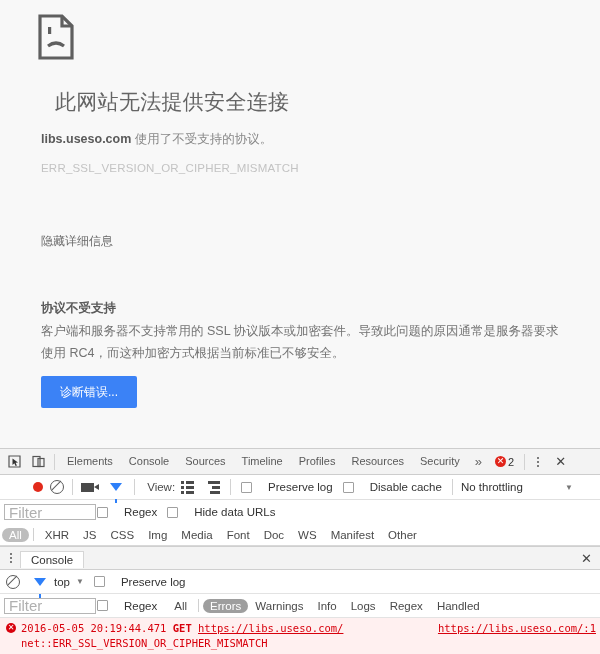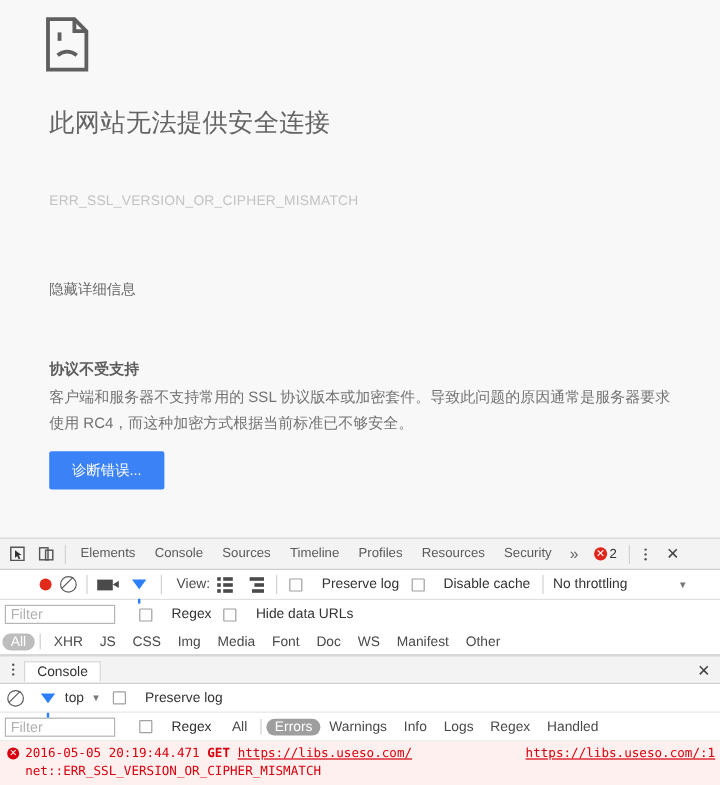--- a/index.html
+++ b/index.html
@@ -25,21 +25,21 @@
   }
   #sad-doc-icon {
     position: absolute;
     left: 38px;
     top: 14px;
     width: 36px;
     height: 46px;
   }
   #error-title {
     position: absolute;
-    left: 41px;
+    left: 55px;
     top: 88px;
     font-size: 21px;
     color: #646464;
     font-weight: normal;
     margin: 0;
     letter-spacing: .3px;
   }
   #error-subtitle {
     position: absolute;
     left: 41px;
@@ -255,23 +255,23 @@
 
   
   #net-filter-row {
     height: 24px;
     background: #fff;
     padding: 0 4px;
   }
   .filter-input {
     width: 92px; height: 16px; box-sizing: border-box;
     border: 1px solid #b5b5b5; background: #fff;
-    font-size: 12px; padding: 0 4px; color: #333;
+    font-size: 15px; padding: 0 4px; color: #333;
     font-family: "Liberation Sans", sans-serif;
-    margin-right: 20px;
+    margin-right: 1px;
   }
   .filter-input::placeholder { color: #b0b0b0; }
 
   
   #net-types {
     height: 22px;
     background: #fff;
     border-bottom: 1px solid #d8d8d8;
     padding: 0 2px;
     gap: 0px;
@@ -362,20 +362,21 @@
 
   <svg id="sad-doc-icon" viewBox="0 0 36 46">
     <path d="M2 2 H24 L34 12 V44 H2 Z" fill="none" stroke="#5f5f5f" stroke-width="3.2"></path>
     <path d="M24 2 V12 H34" fill="none" stroke="#5f5f5f" stroke-width="3.2"></path>
     <rect x="10" y="13" width="3.2" height="7" fill="#5f5f5f"></rect>
     <path d="M10 32 Q18 26 26 32" fill="none" stroke="#5f5f5f" stroke-width="3.2"></path>
   </svg>
 
   <h1 id="error-title">此网站无法提供安全连接</h1>
 
+  <div id="error-subtitle"><span class="host">libs.useso.com</span><span> 使用了不受支持的协议。</span></div>
 
   <div id="error-code">ERR_SSL_VERSION_OR_CIPHER_MISMATCH</div>
 
   <div id="details-toggle">隐藏详细信息</div>
 
   <div id="details-heading">协议不受支持</div>
 
   <div id="details-body">客户端和服务器不支持常用的 SSL 协议版本或加密套件。导致此问题的原因通常是服务器要求使用 RC4，而这种加密方式根据当前标准已不够安全。</div>
 
   <button id="diagnose-button">诊断错误...</button>

